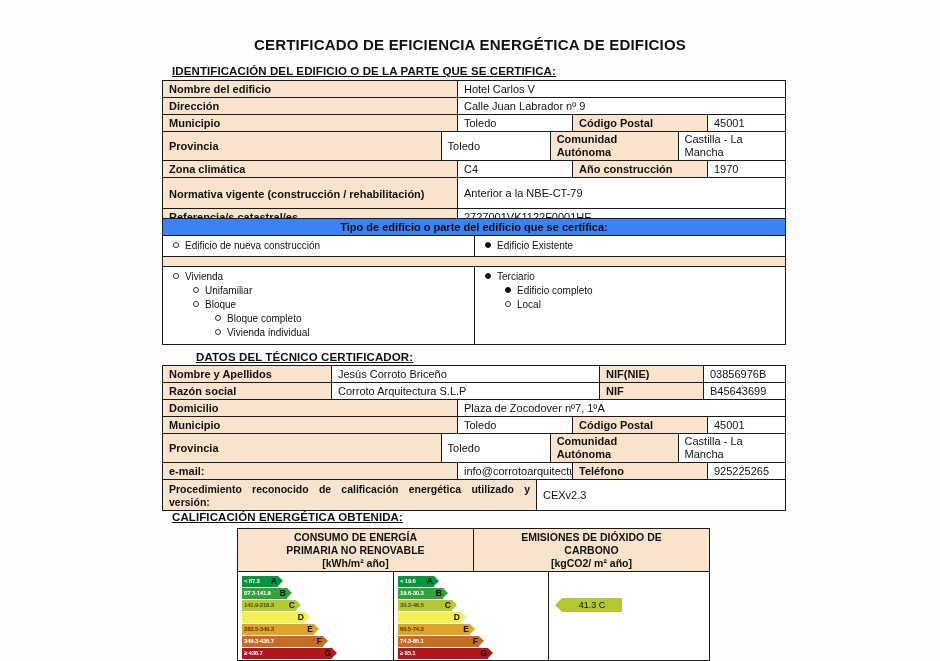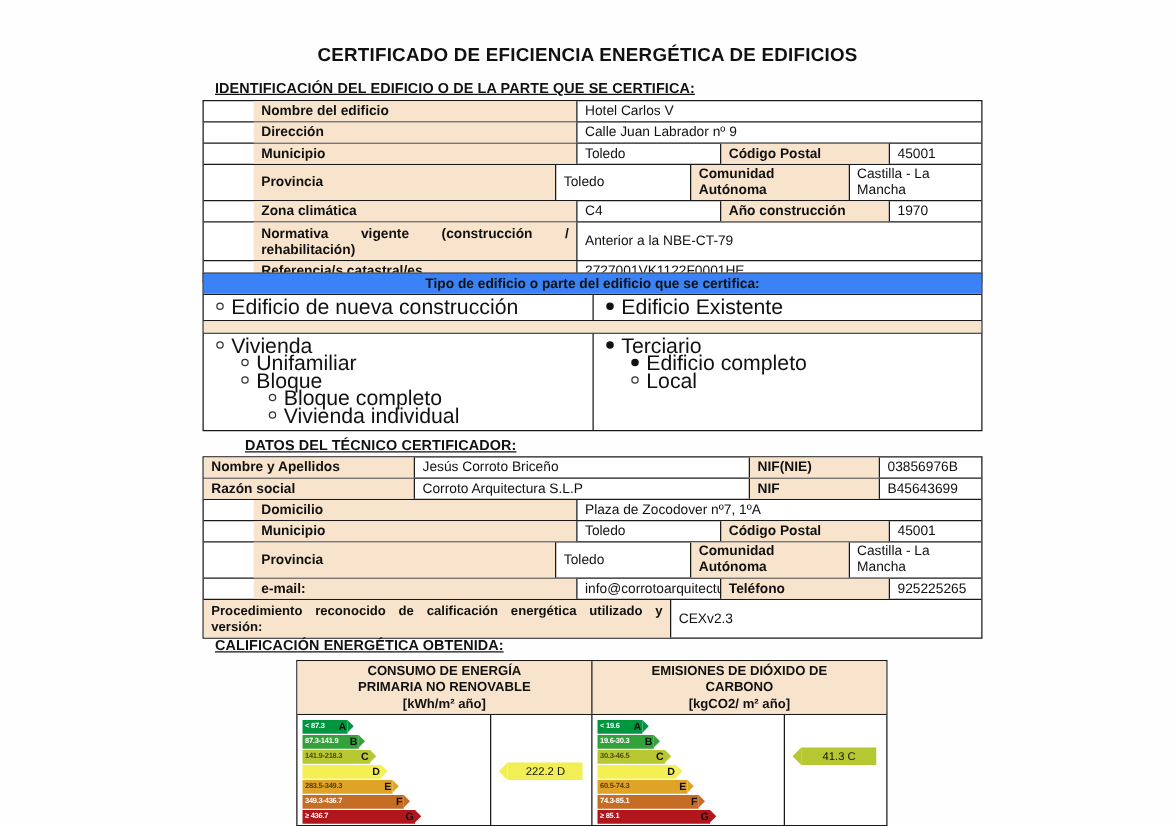--- a/index.html
+++ b/index.html
@@ -16,31 +16,31 @@
   .tbl { position: absolute; border: 1.5px solid #1a1a1a; background: #fff; }
   .row { display: flex; border-top: 1px solid #1a1a1a; }
   .row:first-child { border-top: none; }
   .cell { border-left: 1px solid #1a1a1a; padding: 1px 6px; font-size: 11px; line-height: 13px; display: flex; align-items: center; min-height: 16px; }
   .cell:first-child { border-left: none; }
   .lbl { background: #f8e4cd; font-weight: bold; }
   .grow { flex: 1 1 auto; }
 
   
   #tbl-ident { top: 80px; left: 162px; width: 624px; }
-  .w258 { width: 258px; margin-left: 40px; } .w115 { width: 115px; } .w135 { width: 135px; }
+  .w258 { width: 294px; } .w115 { width: 115px; } .w135 { width: 135px; }
   .justify { text-align: justify; text-align-last: left; display: block; padding-top: 2px; }
   .h30 { min-height: 30px; }
 
   
   #tbl-type { top: 218px; left: 162px; width: 624px; }
   .type-header { justify-content: center; text-align: center; font-weight: bold; background: #3b82f6; }
   .w311 { width: 311px; }
   .thin { min-height: 9px; background: #f8e4cd; }
   .opt-cell { display: block; padding: 2px 0 4px 0; min-height: 17px; }
-  .opt-row { display: flex; align-items: center; min-height: 14px; font-size: 17px; }
+  .opt-row { display: flex; align-items: center; min-height: 14px; font-size: 10px; }
   .radio { width: 6px; height: 6px; border: 1px solid #333; border-radius: 50%; margin-right: 6px; flex: 0 0 auto; background: #fff; }
   .radio.selected { background: #111; border-color: #111; }
   .ind0 { padding-left: 10px; } .ind1 { padding-left: 30px; } .ind2 { padding-left: 52px; }
   .lists { min-height: 77px; align-items: flex-start; }
 
   
   #tbl-tech { top: 365px; left: 162px; width: 624px; }
   .w168 { width: 168px; } .w268 { width: 268px; } .w102 { width: 104px; } .w373 { width: 373px; }
   .small-lbl { font-size: 10.5px; }
   .h26 { min-height: 26px; }
@@ -258,23 +258,20 @@
           </div>
         <div class="band b6">
             <span class="rng">349.3-436.7</span>
             <span class="ltr">F</span>
           </div>
         <div class="band b7">
             <span class="rng">≥ 436.7</span>
             <span class="ltr">G</span>
           </div>
       </div>
-      <div class="cell arrow-cell">
-        <div class="marker" id="marker-consumo">222.2 D</div>
-      </div>
       <div class="cell scale-cell">
         <div class="band b1">
             <span class="rng">&lt; 19.6</span>
             <span class="ltr">A</span>
           </div>
         <div class="band b2">
             <span class="rng">19.6-30.3</span>
             <span class="ltr">B</span>
           </div>
         <div class="band b3">

